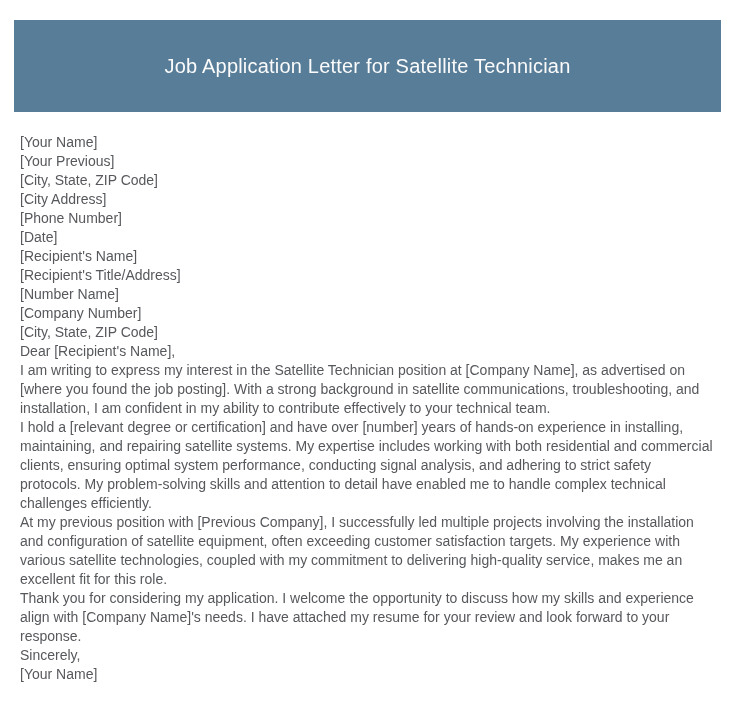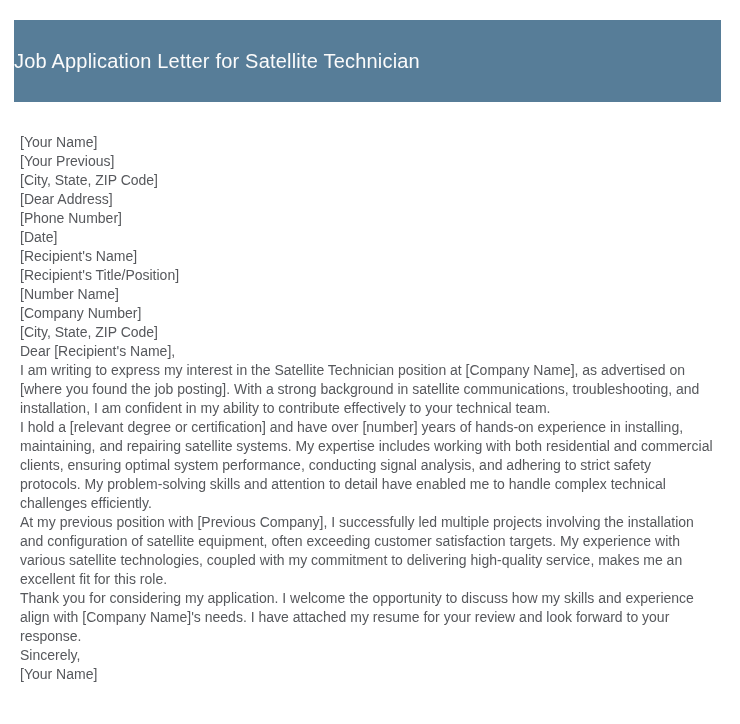--- a/index.html
+++ b/index.html
@@ -14,25 +14,25 @@
     width: 740px;
     height: 724px;
     position: relative;
     background: #ffffff;
   }
   .banner {
     position: absolute;
     left: 14px;
     top: 20px;
     width: 707px;
-    height: 82px;
+    height: 92px;
     background: #577d98;
     display: flex;
     align-items: center;
-    justify-content: flex-start;
+    justify-content: center;
   }
   .banner h1 {
     color: #fbfbfb;
     font-size: 20px;
     font-weight: 500;
     letter-spacing: 0.2px;
     font-family: "Liberation Sans", sans-serif;
   }
   .letter {
     position: absolute;
@@ -56,26 +56,26 @@
 
   <header class="banner">
     <h1>Job Application Letter for Satellite Technician</h1>
   </header>
 
   <main class="letter">
 
     <div class="line">[Your Name]</div>
     <div class="line">[Your Previous]</div>
     <div class="line">[City, State, ZIP Code]</div>
-    <div class="line">[Dear Address]</div>
+    <div class="line">[City Address]</div>
     <div class="line">[Phone Number]</div>
     <div class="line">[Date]</div>
 
     <div class="line">[Recipient's Name]</div>
-    <div class="line">[Recipient's Title/Position]</div>
+    <div class="line">[Recipient's Title/Address]</div>
     <div class="line">[Number Name]</div>
     <div class="line">[Company Number]</div>
     <div class="line">[City, State, ZIP Code]</div>
 
     <div class="line">Dear [Recipient's Name],</div>
 
     <p>I am writing to express my interest in the Satellite Technician position at [Company Name], as advertised on [where you found the job posting]. With a strong background in satellite communications, troubleshooting, and installation, I am confident in my ability to contribute effectively to your technical team.</p>
     <p>I hold a [relevant degree or certification] and have over [number] years of hands-on experience in installing, maintaining, and repairing satellite systems. My expertise includes working with both residential and commercial clients, ensuring optimal system performance, conducting signal analysis, and adhering to strict safety protocols. My problem-solving skills and attention to detail have enabled me to handle complex technical challenges efficiently.</p>
     <p>At my previous position with [Previous Company], I successfully led multiple projects involving the installation and configuration of satellite equipment, often exceeding customer satisfaction targets. My experience with various satellite technologies, coupled with my commitment to delivering high-quality service, makes me an excellent fit for this role.</p>
     <p>Thank you for considering my application. I welcome the opportunity to discuss how my skills and experience align with [Company Name]'s needs. I have attached my resume for your review and look forward to your response.</p>

